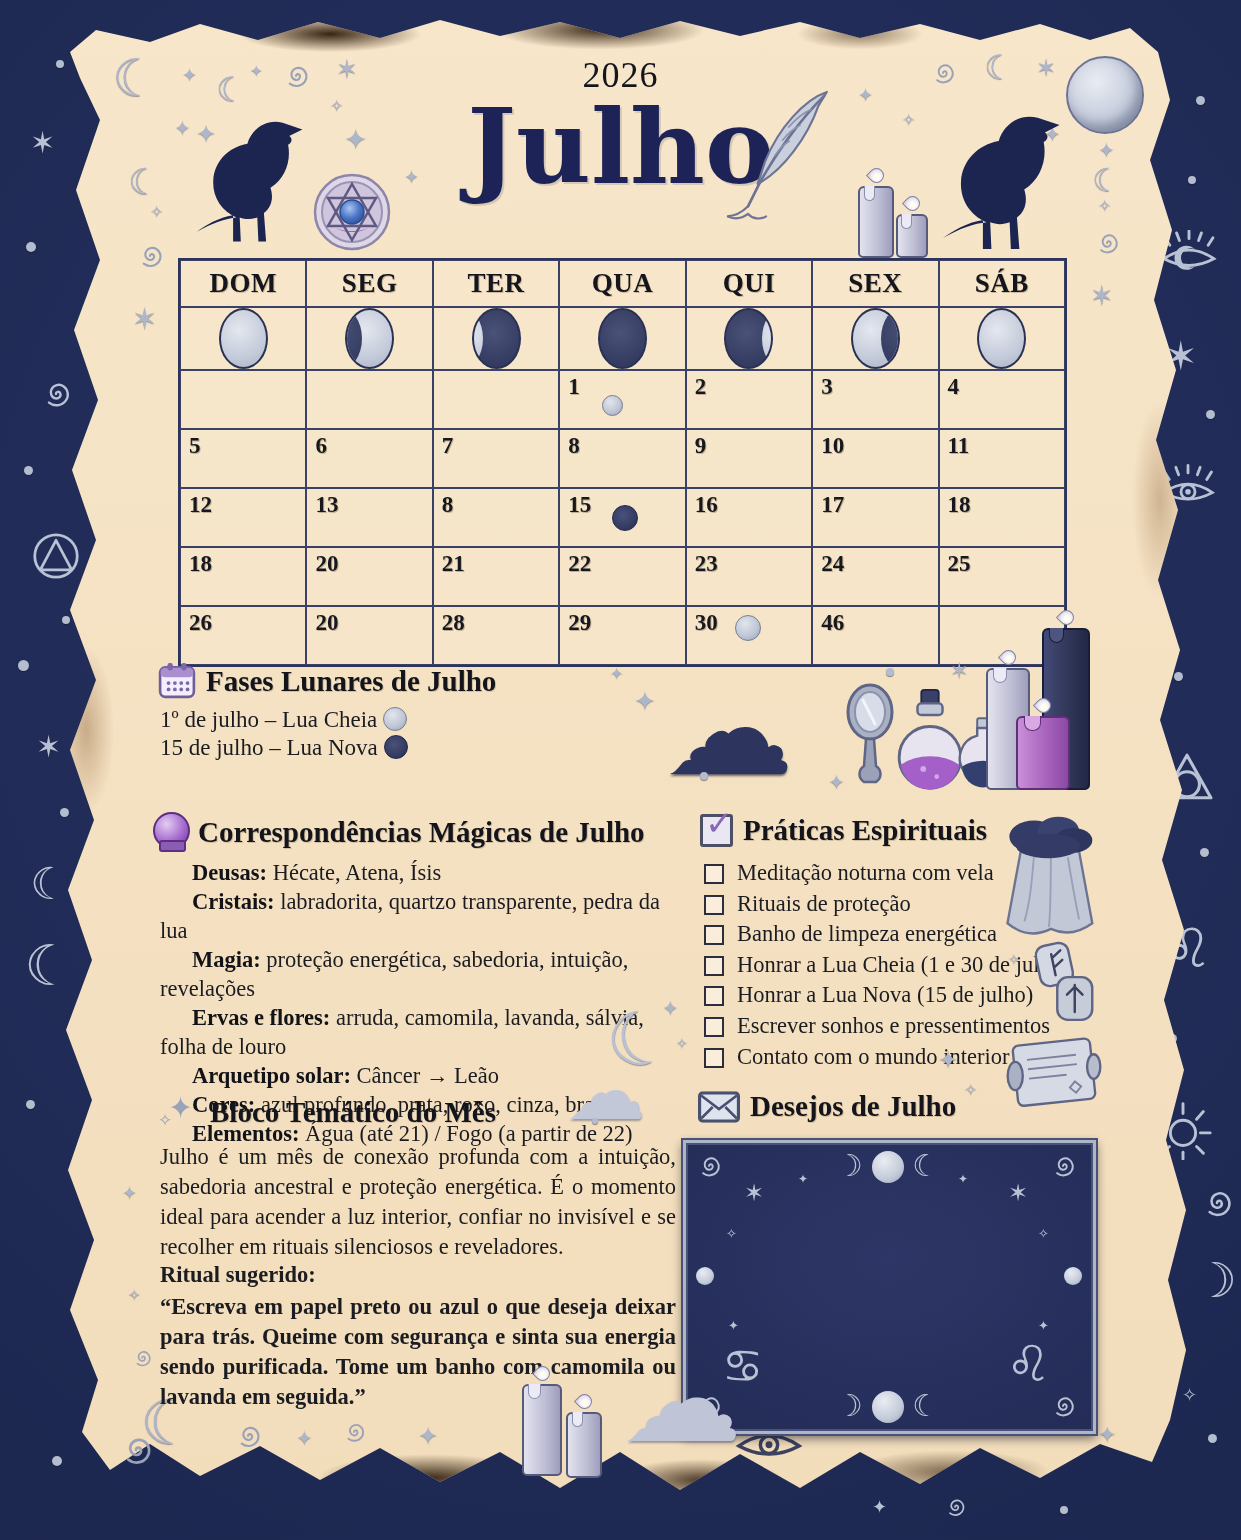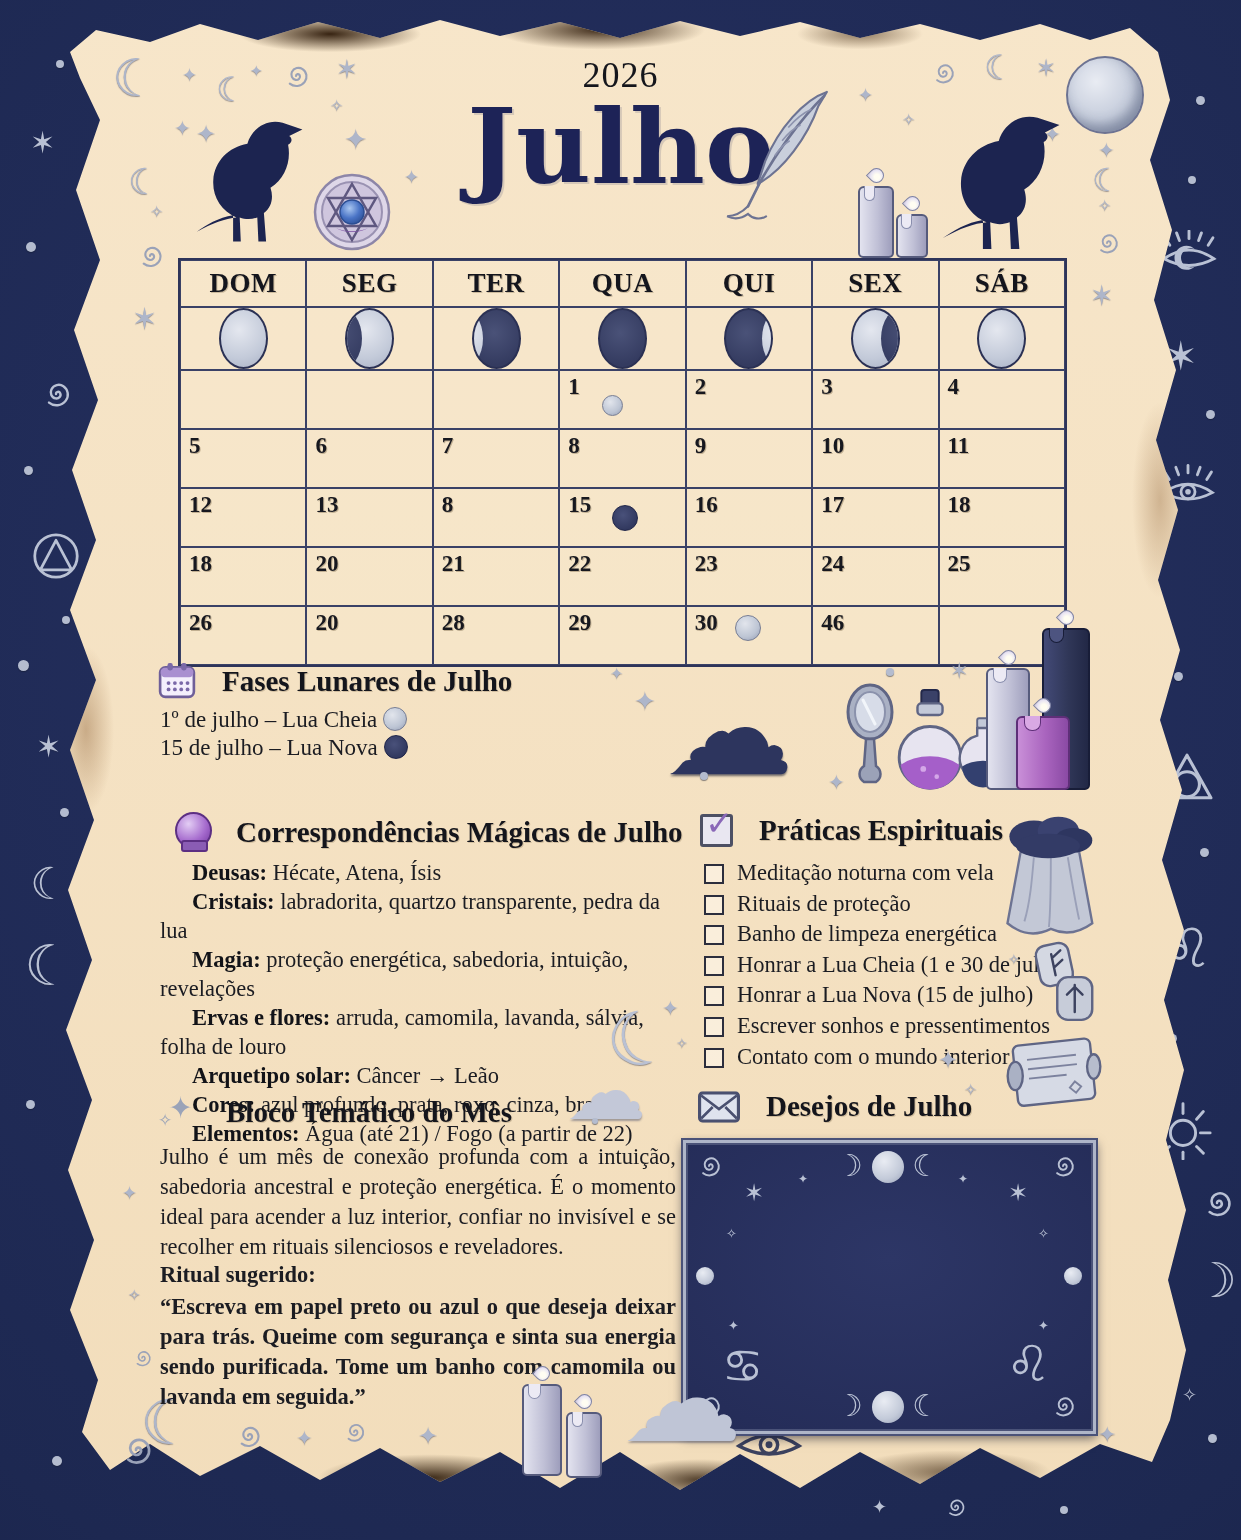--- a/index.html
+++ b/index.html
@@ -55,21 +55,21 @@
   .phase[data-phase="waning-gibbous"]::after{left:-66%;background:radial-gradient(circle at 45% 40%, #4a5278, #343b60 75%);}
   .phase[data-phase="waning-crescent"]::after{left:-80%;background:radial-gradient(circle at 70% 40%, #e4e7ef, #b7bfd1 75%);}
   .phase[data-phase="waxing-crescent"]::after{left:80%;background:radial-gradient(circle at 30% 40%, #e4e7ef, #b7bfd1 75%);}
   .phase[data-phase="waxing-gibbous"]::after{left:62%;background:radial-gradient(circle at 55% 40%, #4a5278, #343b60 75%);}
   .num{position:absolute;left:8px;top:3px;font-weight:bold;font-size:23px;color:#17181f;text-shadow:1px 1px 0 rgba(70,50,20,.3);}
   .mini-moon{display:inline-block;width:22px;height:22px;border-radius:50%;vertical-align:-4px;}
   .mini-moon[data-moon="light"],.mini-moon.light{background:radial-gradient(circle at 38% 32%, #e2e5ec, #bdc5d4 60%, #929bb2);border:1.5px solid #767d94;}
   .mini-moon[data-moon="dark"],.mini-moon.dark{background:radial-gradient(circle at 42% 38%, #49517a, #2f365c 78%);border:1.5px solid #20264a;}
   .cellmoon{position:absolute;}
   
-  .sec-head{position:absolute;display:flex;align-items:center;gap:26px;z-index:4;}
+  .sec-head{position:absolute;display:flex;align-items:center;gap:10px;z-index:4;}
   .sec-head .ttl{font-size:29px;font-weight:bold;color:#14151c;white-space:nowrap;text-shadow:1px 1px 0 rgba(70,50,20,.2);}
   .bodytext{position:absolute;z-index:4;font-size:22.5px;color:#1b1c22;}
   .bodytext p{margin:0;}
   .lunar-line{line-height:27.5px;font-size:23px;}
   .kv{line-height:29px;}
   .kv b{color:#121318;margin-left:32px;}
   .check-list{line-height:30.6px;}
   .check-row{display:flex;align-items:flex-start;}
   .cbx{flex:0 0 auto;width:16px;height:16px;border:2.4px solid #2c2e3d;margin:6px 13px 0 2px;background:rgba(255,252,245,.5);}
   .justify{text-align:justify;}
@@ -561,21 +561,21 @@
     </div>
   <div class="candle" style="left:986px;top:652px;width:44px;height:138px">
       <div class="flame"></div>
       <div class="body"></div>
     </div>
   <div class="candle purple" style="left:1016px;top:700px;width:54px;height:90px">
       <div class="flame"></div>
       <div class="body"></div>
     </div>
 
-  <div class="sec-head" style="left:174px;top:812px">
+  <div class="sec-head" style="left:152px;top:812px">
     <div class="icon-ball">
         <div class="globe"></div>
         <div class="base"></div>
       </div>
     <span class="ttl">Correspondências Mágicas de Julho</span>
   </div>
   <div class="bodytext" style="left:160px;top:858px;width:522px">
     <p class="kv"><b>Deusas:</b> <span>Hécate, Atena, Ísis</span></p>
     <p class="kv"><b>Cristais:</b> <span>labradorita, quartzo transparente, pedra da lua</span></p>
     <p class="kv"><b>Magia:</b> <span>proteção energética, sabedoria, intuição, revelações</span></p>

